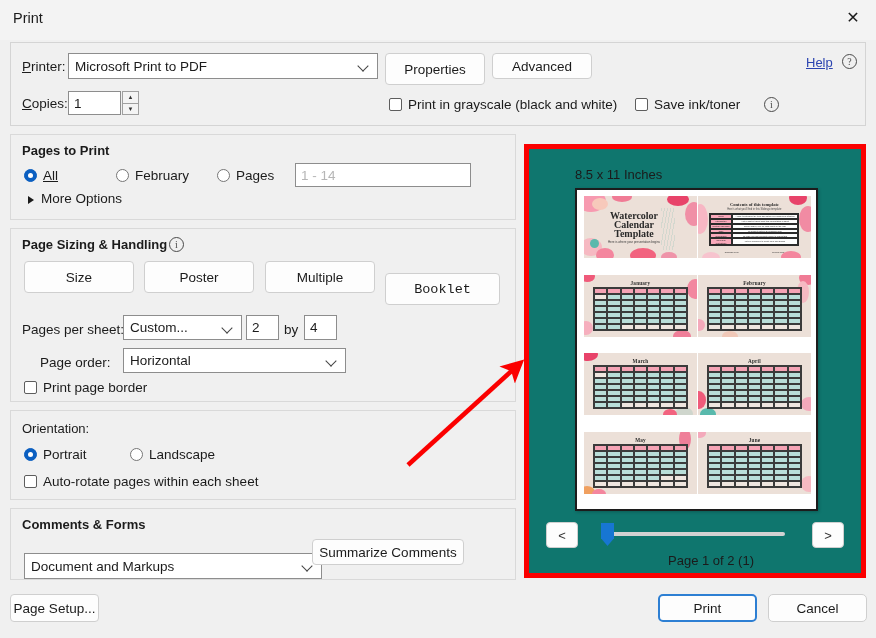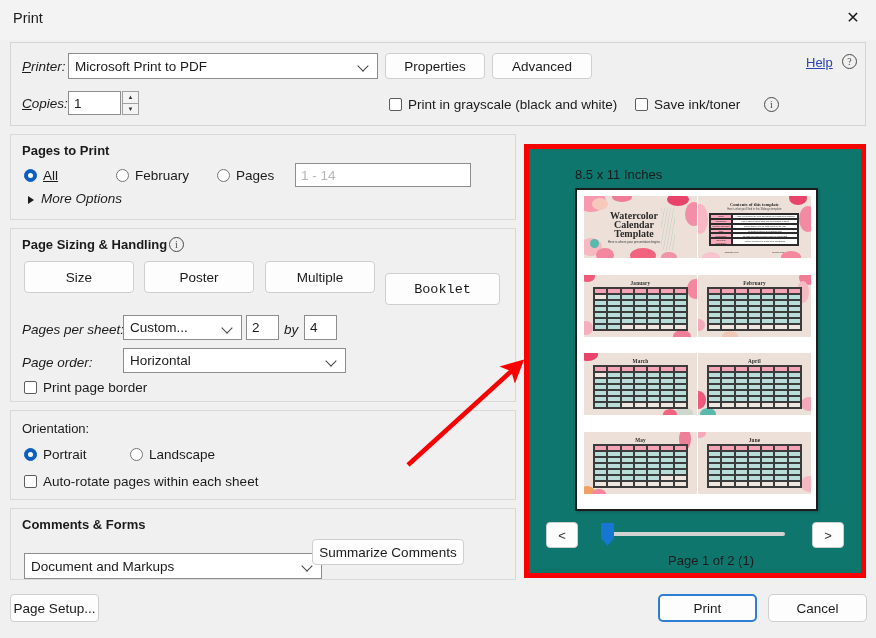--- a/index.html
+++ b/index.html
@@ -30,21 +30,21 @@
     display: flex; align-items: center; justify-content: center;
     font-size: 16px; color: #1b1b1b; cursor: pointer;
   }
 
   
   .top-panel {
     position: absolute; left: 10px; top: 42px; width: 856px; height: 84px;
     background: #f0f0f0; border: 1px solid #d4d4d4;
   }
   .lbl {
-    position: absolute; font-size: 13.5px; color: #1b1b1b; white-space: nowrap; font-style: italic;
+    position: absolute; font-size: 13.5px; color: #1b1b1b; white-space: nowrap;
   }
   .lbl u { text-decoration: underline; text-underline-offset: 1px; }
 
   .combo {
     position: absolute; background: #ffffff; border: 1px solid #8d8d8d;
     font-size: 13.5px; color: #1b1b1b;
     display: flex; align-items: center; padding-left: 6px;
     cursor: pointer;
   }
   .combo .chev {
@@ -262,21 +262,21 @@
     <div class="title">Print</div>
     <div class="close-btn">✕</div>
   </div>
 
   <div class="top-panel">
     <div class="lbl" style="left:11px; top:16px;"><u>P</u>rinter:</div>
     <div class="combo" style="left:57px; top:10px; width:310px; height:26px;">
       <span>Microsoft Print to PDF</span>
       <span class="chev"></span>
     </div>
-    <div class="btn" style="left:374px; top:10px; width:100px; height:26px;">
+    <div class="btn" style="left:374px; top:10px; width:100px; height:32px;">
       <span>Properties</span>
     </div>
     <div class="btn" style="left:481px; top:10px; width:100px; height:26px;">
       <span>Advanced</span>
     </div>
     <div class="helplink" style="left:795px; top:12px;">Help</div>
     <div class="icon-circle" style="left:831px; top:11px;">?</div>
 
     <div class="lbl" style="left:11px; top:53px;"><u>C</u>opies:</div>
     <div class="textbox" style="left:57px; top:48px; width:53px; height:24px;">1</div>
@@ -336,21 +336,21 @@
 
     <div class="lbl" style="left:11px; top:93px;">Pages per sheet:</div>
     <div class="combo" style="left:112px; top:86px; width:119px; height:25px;">
       <span>Custom...</span>
       <span class="chev"></span>
     </div>
     <div class="textbox" style="left:235px; top:86px; width:33px; height:25px;">2</div>
     <div class="lbl" style="left:273px; top:93px;">by</div>
     <div class="textbox" style="left:293px; top:86px; width:33px; height:25px;">4</div>
 
-    <div class="lbl" style="left:11px; top:126px;">Page order:</div>
+    <div class="lbl" style="left:29px; top:126px;">Page order:</div>
     <div class="combo" style="left:112px; top:119px; width:223px; height:25px;">
       <span>Horizontal</span>
       <span class="chev"></span>
     </div>
 
     <div class="cb" style="left:13px; top:151px;">
       <span class="box"></span>
       <span>Print page border</span>
     </div>
   </div>

